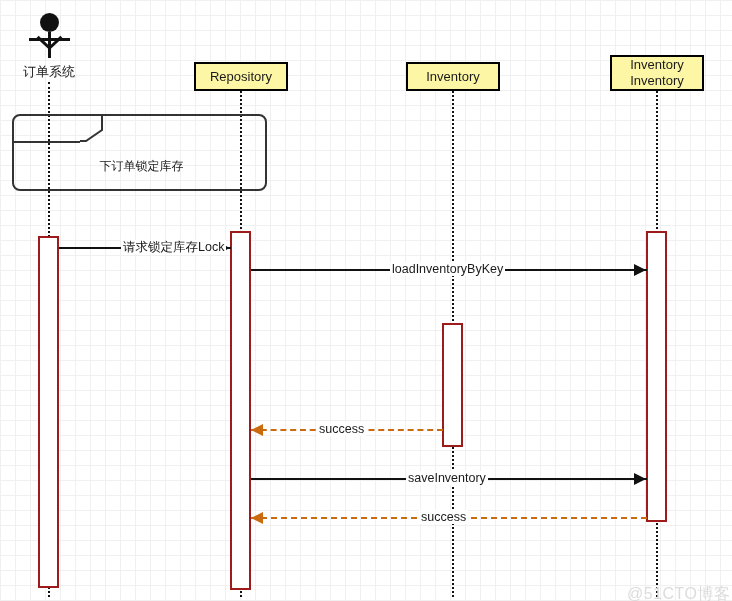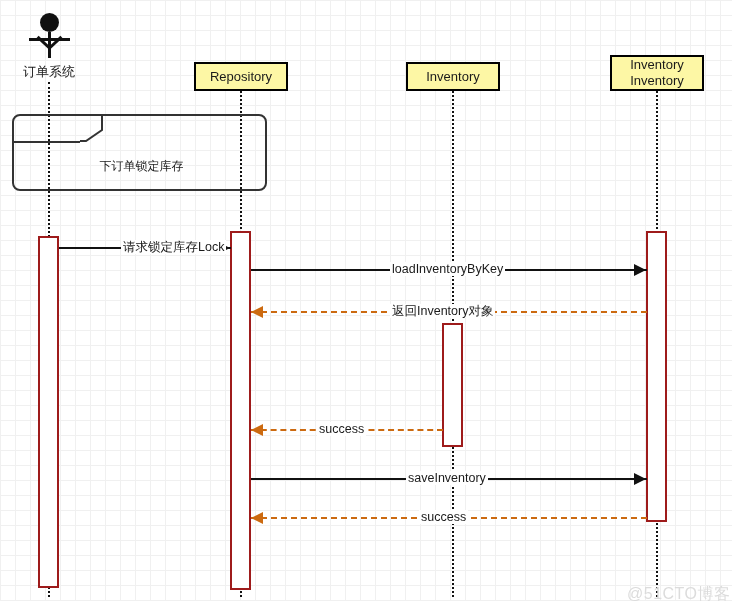--- a/index.html
+++ b/index.html
@@ -185,25 +185,20 @@
     <div class="abs arrow-solid-right" style="left:159px; top:2px;"></div>
     <div class="abs msg-label" style="left:22px; top:0px;margin-left:40px;">请求锁定库存Lock</div>
   </div>
 
   <div class="abs" style="left:251px; top:262px; width:396px; height:16px;text-decoration:underline;">
     <div class="abs msg-line-solid" style="left:0px; top:7px; width:396px;"></div>
     <div class="abs arrow-solid-right" style="left:383px; top:2px;"></div>
     <div class="abs msg-label" style="left:139px; top:0px;">loadInventoryByKey</div>
   </div>
 
-  <div class="abs" style="left:251px; top:304px; width:396px; height:16px;">
-    <div class="abs msg-line-dashed" style="left:0px; top:7px; width:396px;"></div>
-    <div class="abs arrow-dashed-left" style="left:0px; top:2px;"></div>
-    <div class="abs msg-label" style="left:139px; top:0px;">返回Inventory对象</div>
-  </div>
 
 
   <div class="abs" style="left:251px; top:422px; width:192px; height:16px;">
     <div class="abs msg-line-dashed" style="left:0px; top:7px; width:192px;"></div>
     <div class="abs arrow-dashed-left" style="left:0px; top:2px;"></div>
     <div class="abs msg-label" style="left:66px; top:0px;">success</div>
   </div>
 
   <div class="abs" style="left:251px; top:471px; width:396px; height:16px;text-align:right;">
     <div class="abs msg-line-solid" style="left:0px; top:7px; width:396px;"></div>

